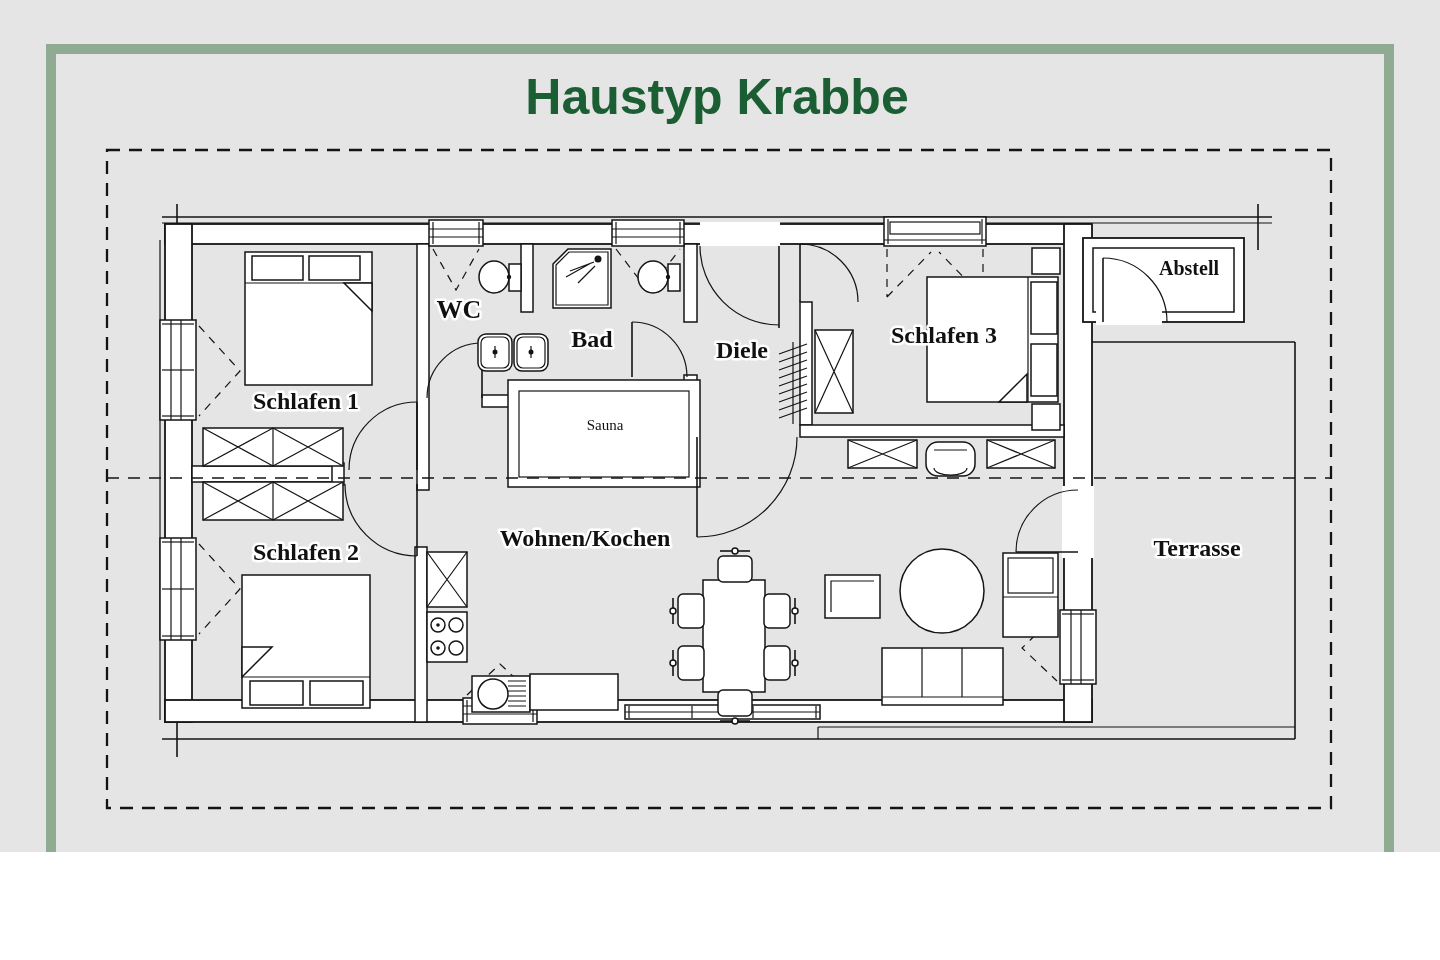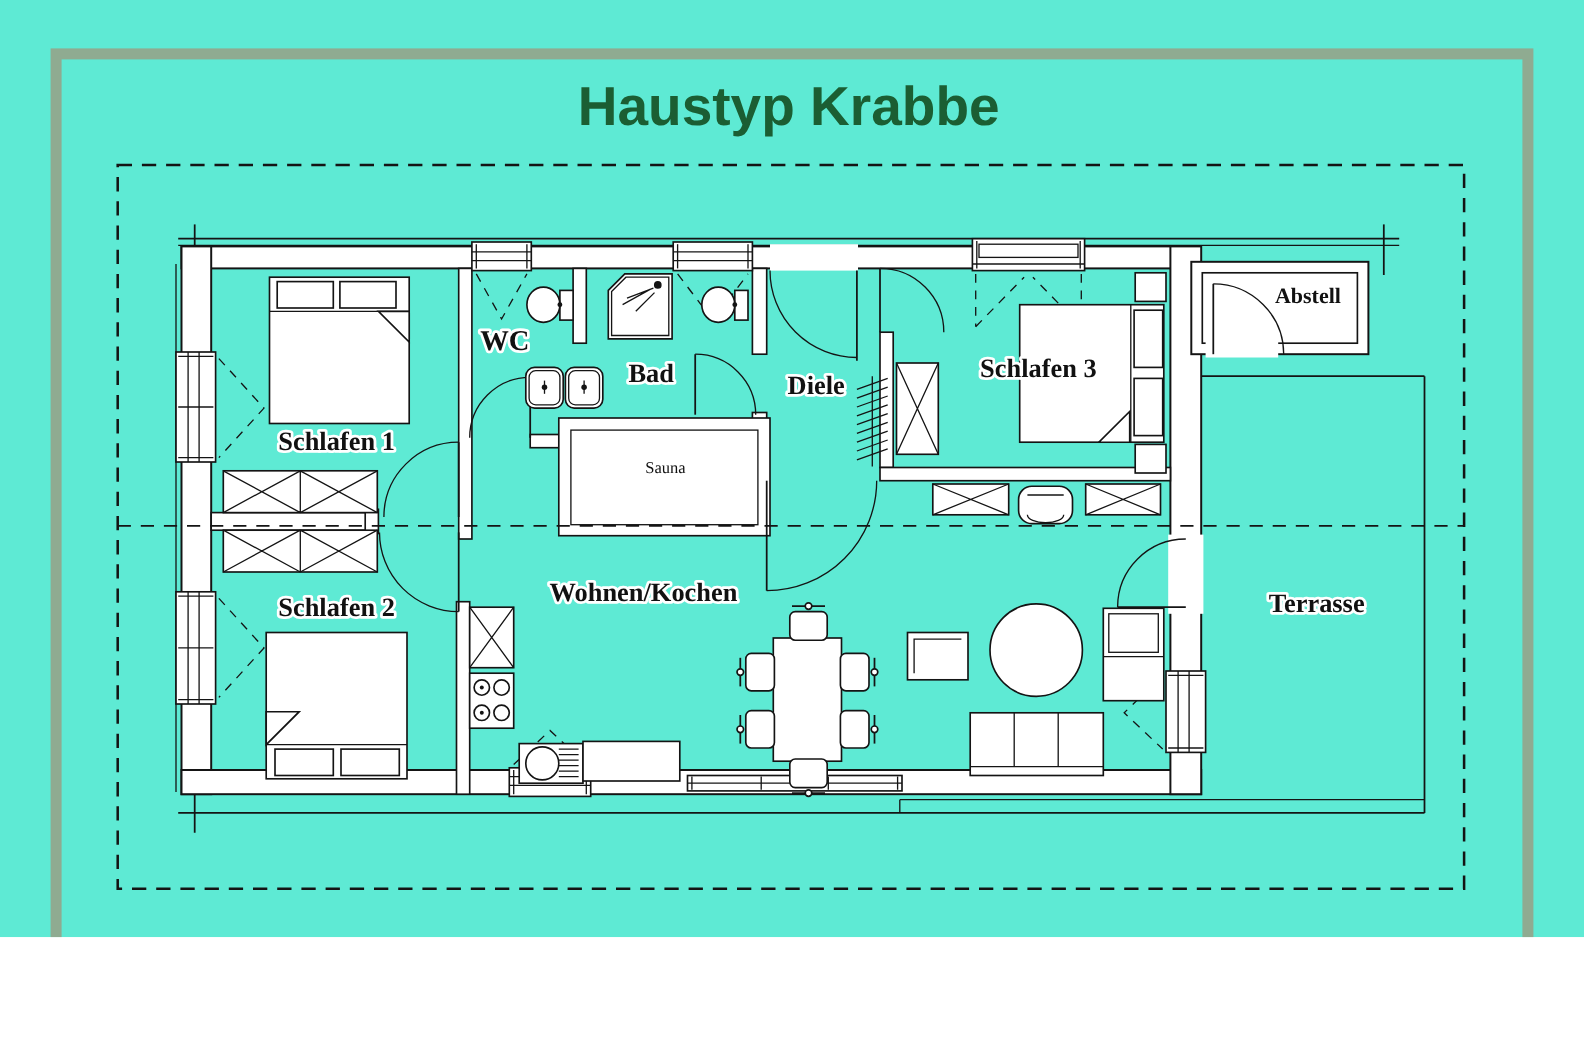--- a/index.html
+++ b/index.html
@@ -1,16 +1,16 @@
 <!DOCTYPE html>
 <html><head>
 <meta charset="utf-8">
 <style>
   html,body{margin:0;padding:0;background:#fff;}
-  #stage{position:relative;width:1440px;height:852px;background:#5eead4;overflow:hidden;}
+  #stage{position:relative;width:1440px;height:852px;background:#e5e5e5;overflow:hidden;}
   svg{position:absolute;left:0;top:0;}
   .wall{fill:#fff;stroke:#141414;stroke-width:1.8;}
   .wall2{fill:#fff;stroke:#141414;stroke-width:1.5;}
   .gap{fill:#fff;stroke:none;}
   .ln{stroke:#141414;stroke-width:1.6;fill:none;}
   .thin{stroke:#141414;stroke-width:1.2;fill:none;}
   .furn{fill:#fff;stroke:#141414;stroke-width:1.5;}
   .dash{stroke:#141414;stroke-width:2.3;fill:none;stroke-dasharray:13 9;}
   .dashmid{stroke:#141414;stroke-width:1.6;fill:none;stroke-dasharray:12 9;}
   .dsw{stroke:#141414;stroke-width:1.2;fill:none;stroke-dasharray:8 7;}

